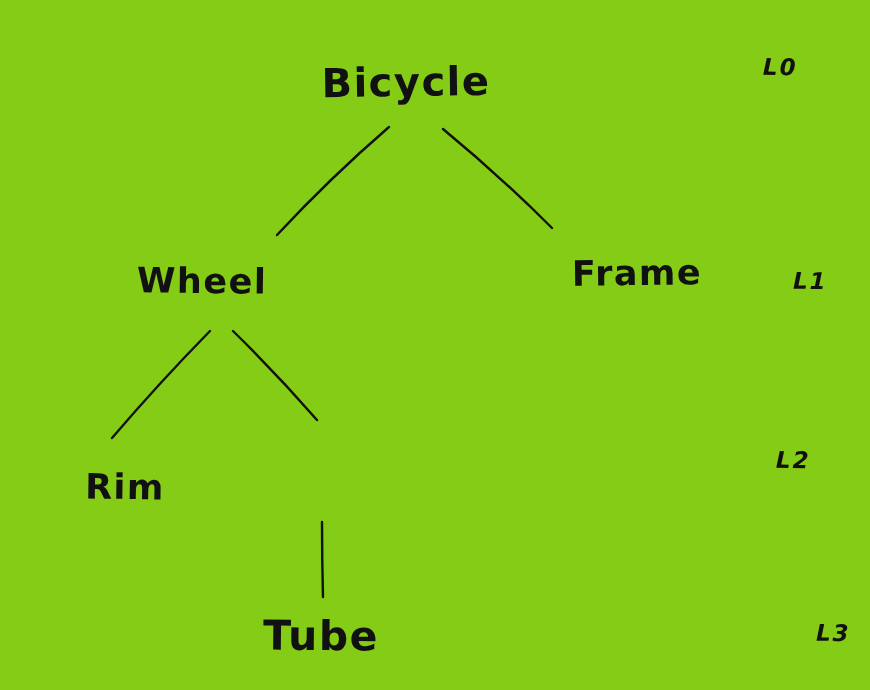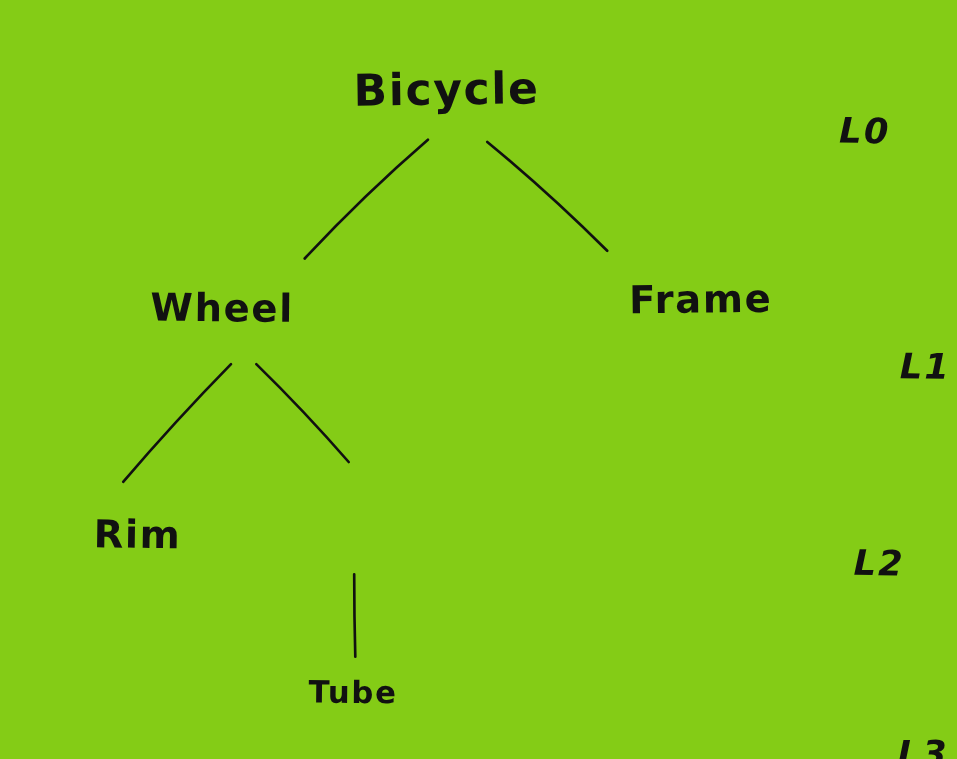--- a/index.html
+++ b/index.html
@@ -35,34 +35,33 @@
     font-weight: 600;
     letter-spacing: 1.5px;
     white-space: nowrap;
     line-height: 1;
   }
   .node-bicycle { left: 406px; top: 62px;  font-size: 40px; transform: translateX(-50%) rotate(-0.8deg); }
   .node-wheel   { left: 202px; top: 264px; font-size: 35px; transform: translateX(-50%) rotate(0.6deg); }
   .node-frame   { left: 637px; top: 256px; font-size: 35px; transform: translateX(-50%) rotate(-0.6deg); }
   .node-rim     { left: 125px; top: 470px; font-size: 35px; transform: translateX(-50%) rotate(0.8deg); }
   .node-tire    { left: 323px; top: 464px; font-size: 35px; transform: translateX(-50%) rotate(-0.5deg); }
-  .node-tube    { left: 321px; top: 616px; font-size: 28px; transform: translateX(-50%) rotate(0.5deg); }
+  .node-tube    { left: 321px; top: 616px; font-size: 41px; transform: translateX(-50%) rotate(0.5deg); }
   .level-label {
     position: absolute;
     color: #111111;
     font-weight: 600;
     font-style: italic;
     letter-spacing: 2px;
-    font-size: 32px;
+    font-size: 23px;
     line-height: 1;
     white-space: nowrap;
-    margin-top: 47px;
   }
   .level-l0 { left: 763px; top: 56px;  transform: rotate(1deg); }
-  .level-l1 { left: 818px; top: 270px; transform: rotate(0.5deg); }
+  .level-l1 { left: 793px; top: 270px; transform: rotate(0.5deg); }
   .level-l2 { left: 776px; top: 449px; transform: rotate(1deg); }
   .level-l3 { left: 816px; top: 622px; transform: rotate(0.5deg); }
 </style>
 </head>
 <body>
 
 <div class="canvas">
 
   <svg class="edges-layer" viewBox="0 0 870 690" xmlns="http://www.w3.org/2000/svg">
     <path d="M 389 127 Q 330 178 277 235"></path>

